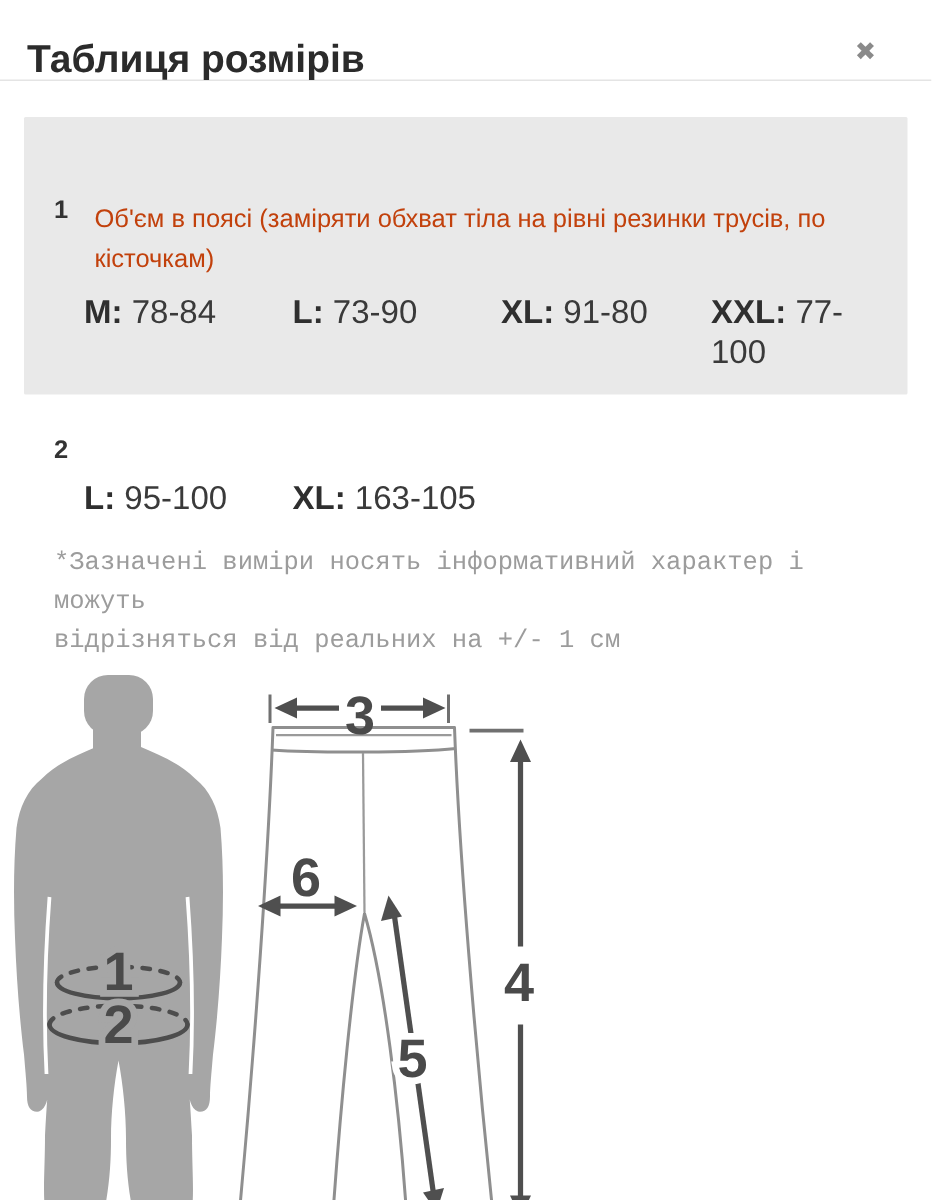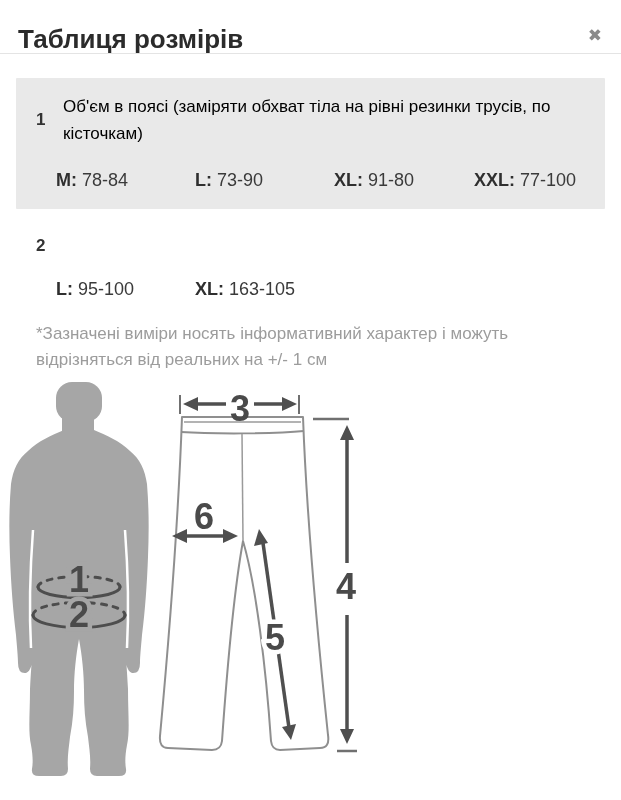--- a/index.html
+++ b/index.html
@@ -5,21 +5,21 @@
   html,body{margin:0;padding:0;}
   body{
     width:621px;height:800px;overflow:hidden;background:#ffffff;
     font-family:"Liberation Sans","DejaVu Sans",sans-serif;
     color:#3a3a3a;
   }
   .dialog{width:621px;height:800px;position:relative;background:#fff;}
   
   .dialog-header{
     display:flex;justify-content:space-between;align-items:flex-start;
-    padding:24px 19px 0 18px;height:54px;box-sizing:border-box;
+    padding:24px 37px 0 18px;height:54px;box-sizing:border-box;
     border-bottom:1px solid #e4e4e4;
   }
   .dialog-title{
     margin:0;font-size:26px;line-height:30px;font-weight:700;color:#2b2b2b;
     letter-spacing:0;
   }
   .close-btn{
     border:none;background:transparent;padding:0;margin:3px 0 0 0;
     font-size:17px;line-height:17px;color:#8a8a8a;cursor:pointer;
     font-family:"DejaVu Sans",sans-serif;font-weight:700;
@@ -31,31 +31,31 @@
     border-radius:1px;
   }
   .size-block--gray{background:#e9e9e9;}
   .size-block--plain{margin-top:14px;padding-top:13px;padding-bottom:9px;}
   .row-top{display:flex;}
   .row-num{
     width:27px;flex:0 0 27px;display:flex;align-items:center;
     font-weight:700;font-size:17px;color:#333;
   }
   .row-desc{
-    font-size:17px;line-height:27px;color:#000000;white-space:pre-line;
+    font-size:17px;line-height:27px;color:#c2410c;white-space:pre-line;margin-top:39px;
   }
   .sizes-grid{
     display:grid;grid-template-columns:139px 139px 140px 1fr;
-    margin-top:20px;padding-left:20px;
-    font-size:18px;line-height:27px;color:#3a3a3a;
+    margin-top:8px;padding-left:20px;
+    font-size:22px;line-height:27px;color:#3a3a3a;
   }
   .sz b{font-weight:700;color:#2f2f2f;}
   .note{
     margin:9px 0 0 0;padding-left:20px;
-    font-size:17px;line-height:26px;color:#9c9c9c;white-space:pre-line;
+    font-size:17px;line-height:26px;color:#9c9c9c;white-space:pre-line;font-family:Liberation Mono, monospace;
   }
   
   .diagram{display:block;margin-top:7px;}
   .diagram text{
     font-family:"Liberation Sans","DejaVu Sans",sans-serif;
     font-weight:700;font-size:36px;fill:#4a4a4a;text-anchor:middle;
   }
   .diagram text.halo-body{paint-order:stroke;stroke:#a6a6a6;stroke-width:9px;}
   .diagram text.halo-white{paint-order:stroke;stroke:#ffffff;stroke-width:9px;}
 </style>

